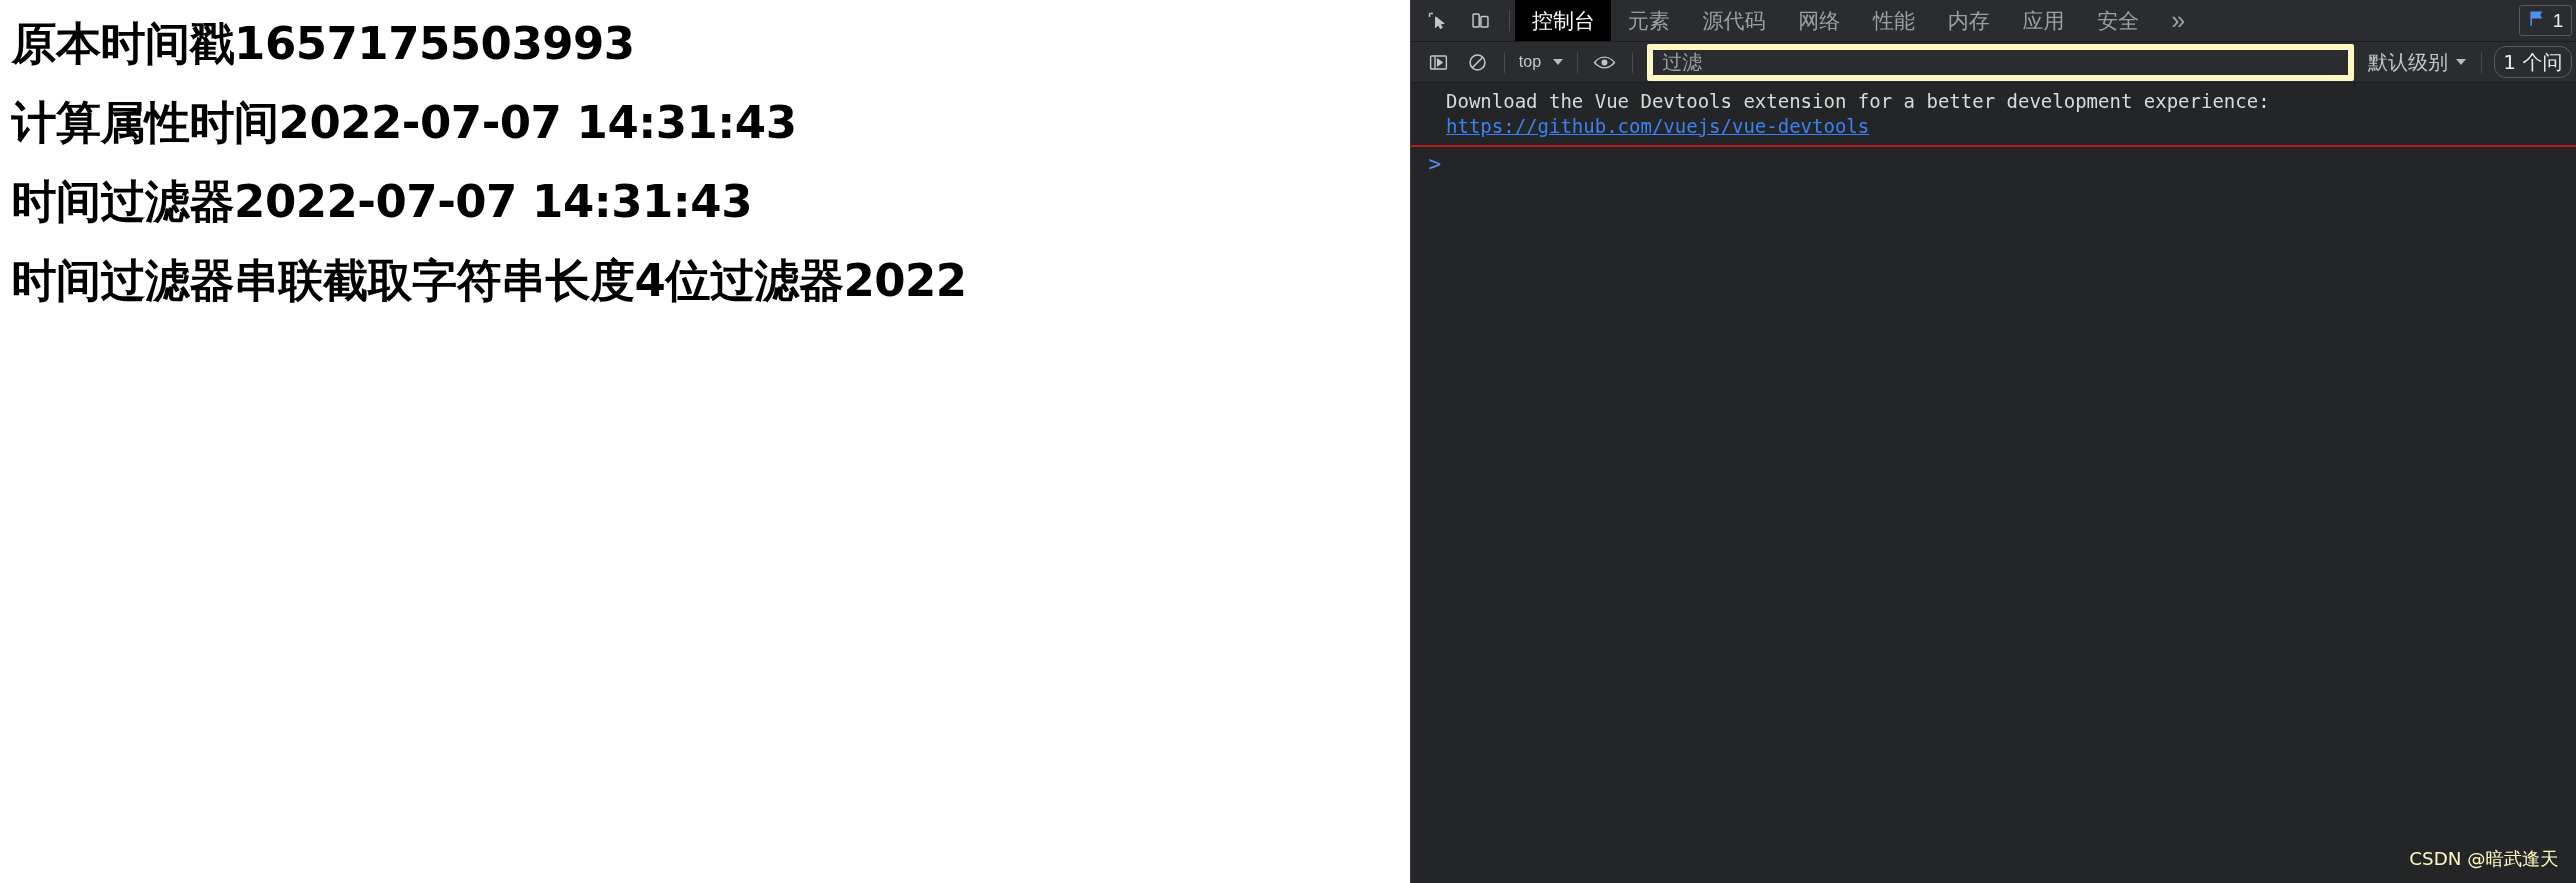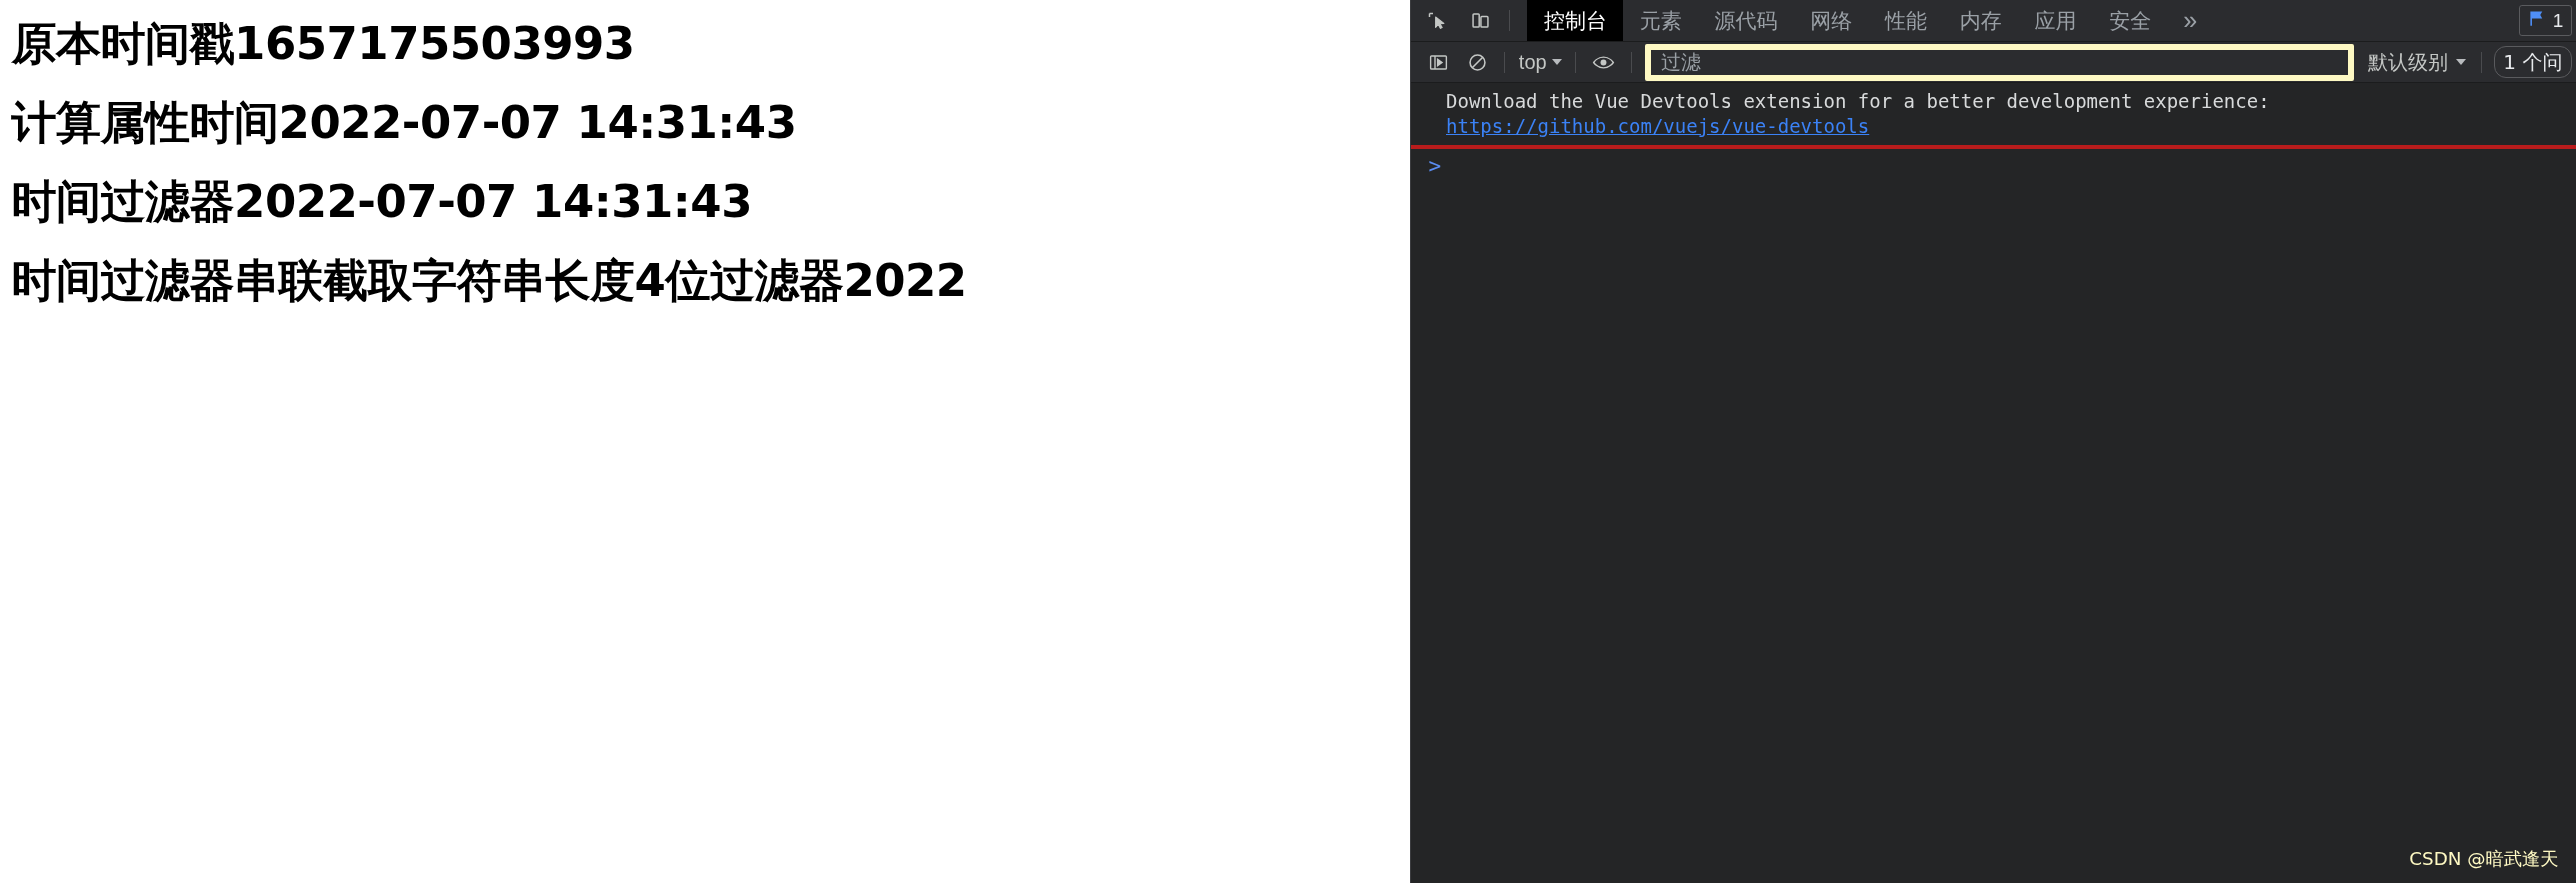--- a/index.html
+++ b/index.html
@@ -83,21 +83,20 @@
     padding: 0 16.4px;
     font-size: 21px;
     color: #9aa0a6;
     cursor: pointer;
     white-space: nowrap;
     font-family: "DejaVu Sans", "Liberation Sans", sans-serif;
   }
   .dt-tab.active {
     background: #000000;
     color: #ffffff;
-    margin-left: 12px;
   }
   .dt-more {
     display: flex;
     align-items: center;
     padding: 0 15.4px;
     color: #9aa0a6;
     font-size: 25px;
     cursor: pointer;
   }
   .dt-tabbar-right {
@@ -141,23 +140,23 @@
   }
   .tb-sep {
     width: 1px;
     height: 21px;
     background: #4a4b4e;
     margin: 0 7.7px;
   }
   .tb-ctx {
     display: flex;
     align-items: center;
-    gap: 5px;
+    gap: 12px;
     color: #c4c7c5;
-    font-size: 20px;
+    font-size: 16px;
     padding: 0 5.8px;
     cursor: pointer;
     font-family: "Liberation Sans", sans-serif;
   }
   .caret {
     width: 0; height: 0;
     border-left: 5.8px solid transparent;
     border-right: 5.8px solid transparent;
     border-top: 6.8px solid #b8bbbe;
   }
@@ -215,21 +214,21 @@
     background: #242526;
     overflow: hidden;
     position: relative;
   }
   .console-msg {
     padding: 5.8px 0 5.8px 35px;
     font-family: "DejaVu Sans Mono", "Liberation Mono", monospace;
     font-size: 19px;
     line-height: 1.32;
     color: #d8dadb;
-    border-bottom: 4px solid #b91c1c;
+    border-bottom: 2px solid #b91c1c;
   }
   .console-msg a {
     color: #3b82f6;
     text-decoration: underline;
   }
   .console-prompt {
     display: flex;
     align-items: flex-start;
     padding: 7.7px 0 0 17.4px;
   }

